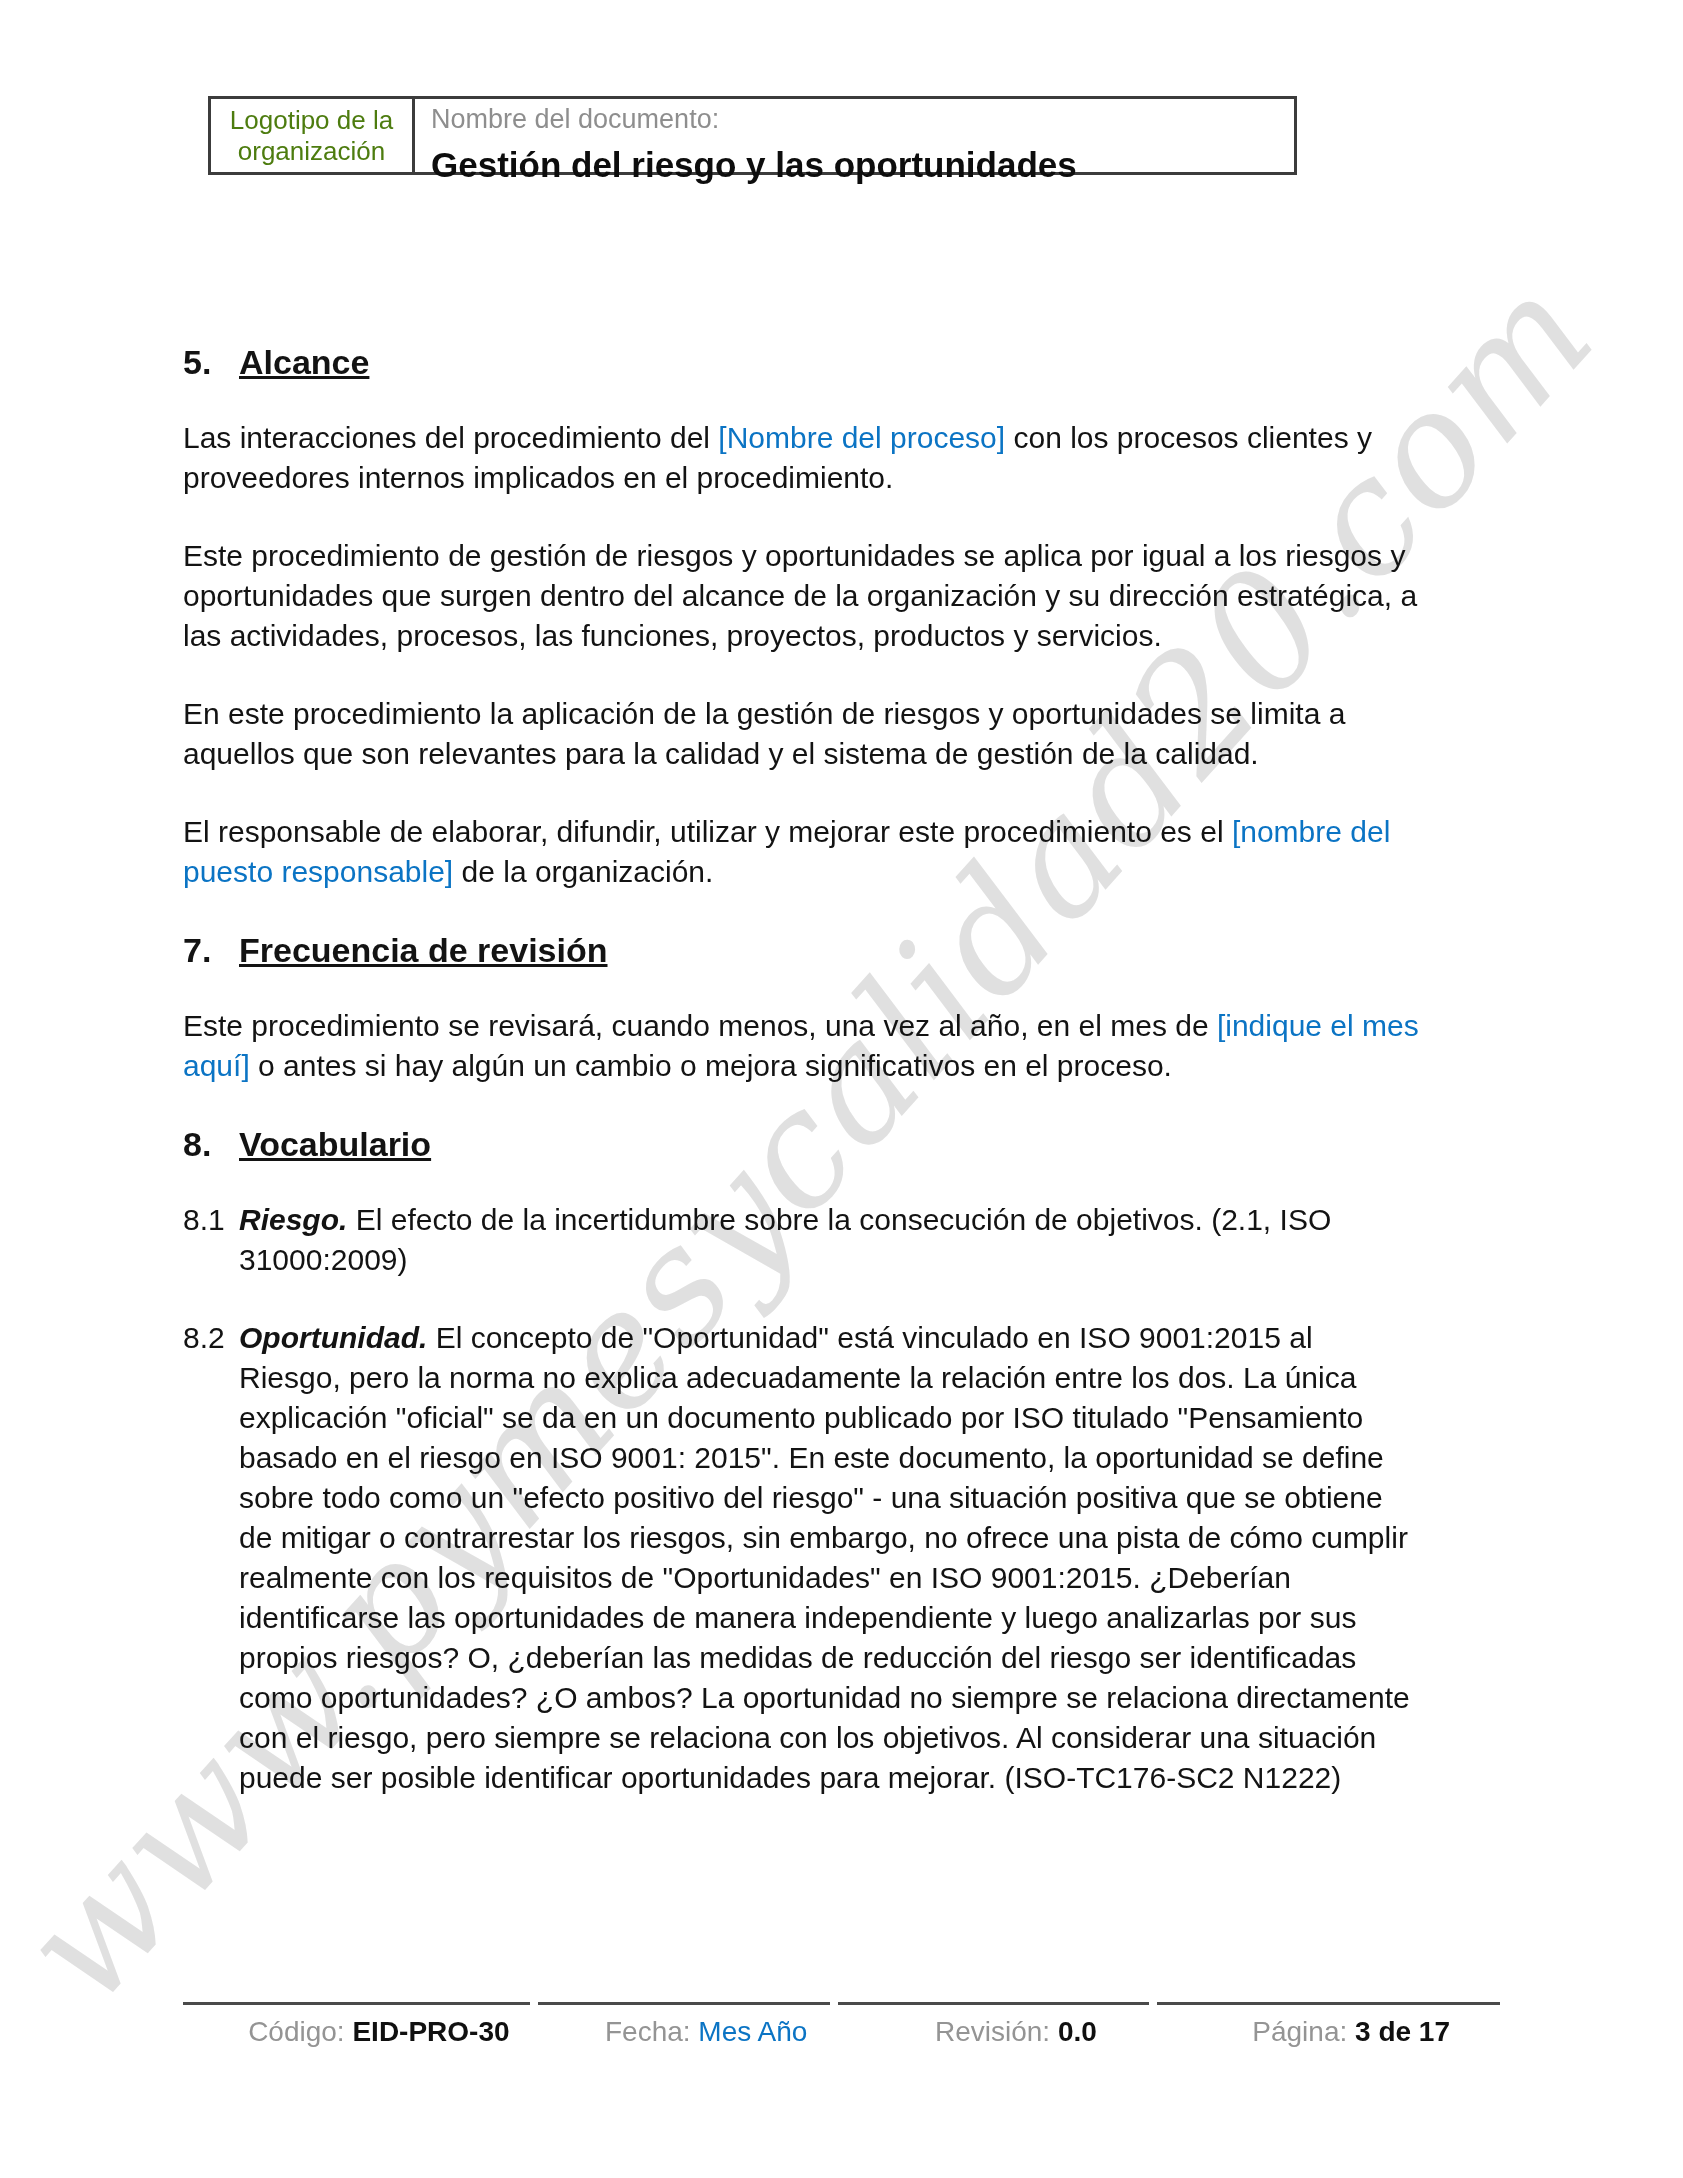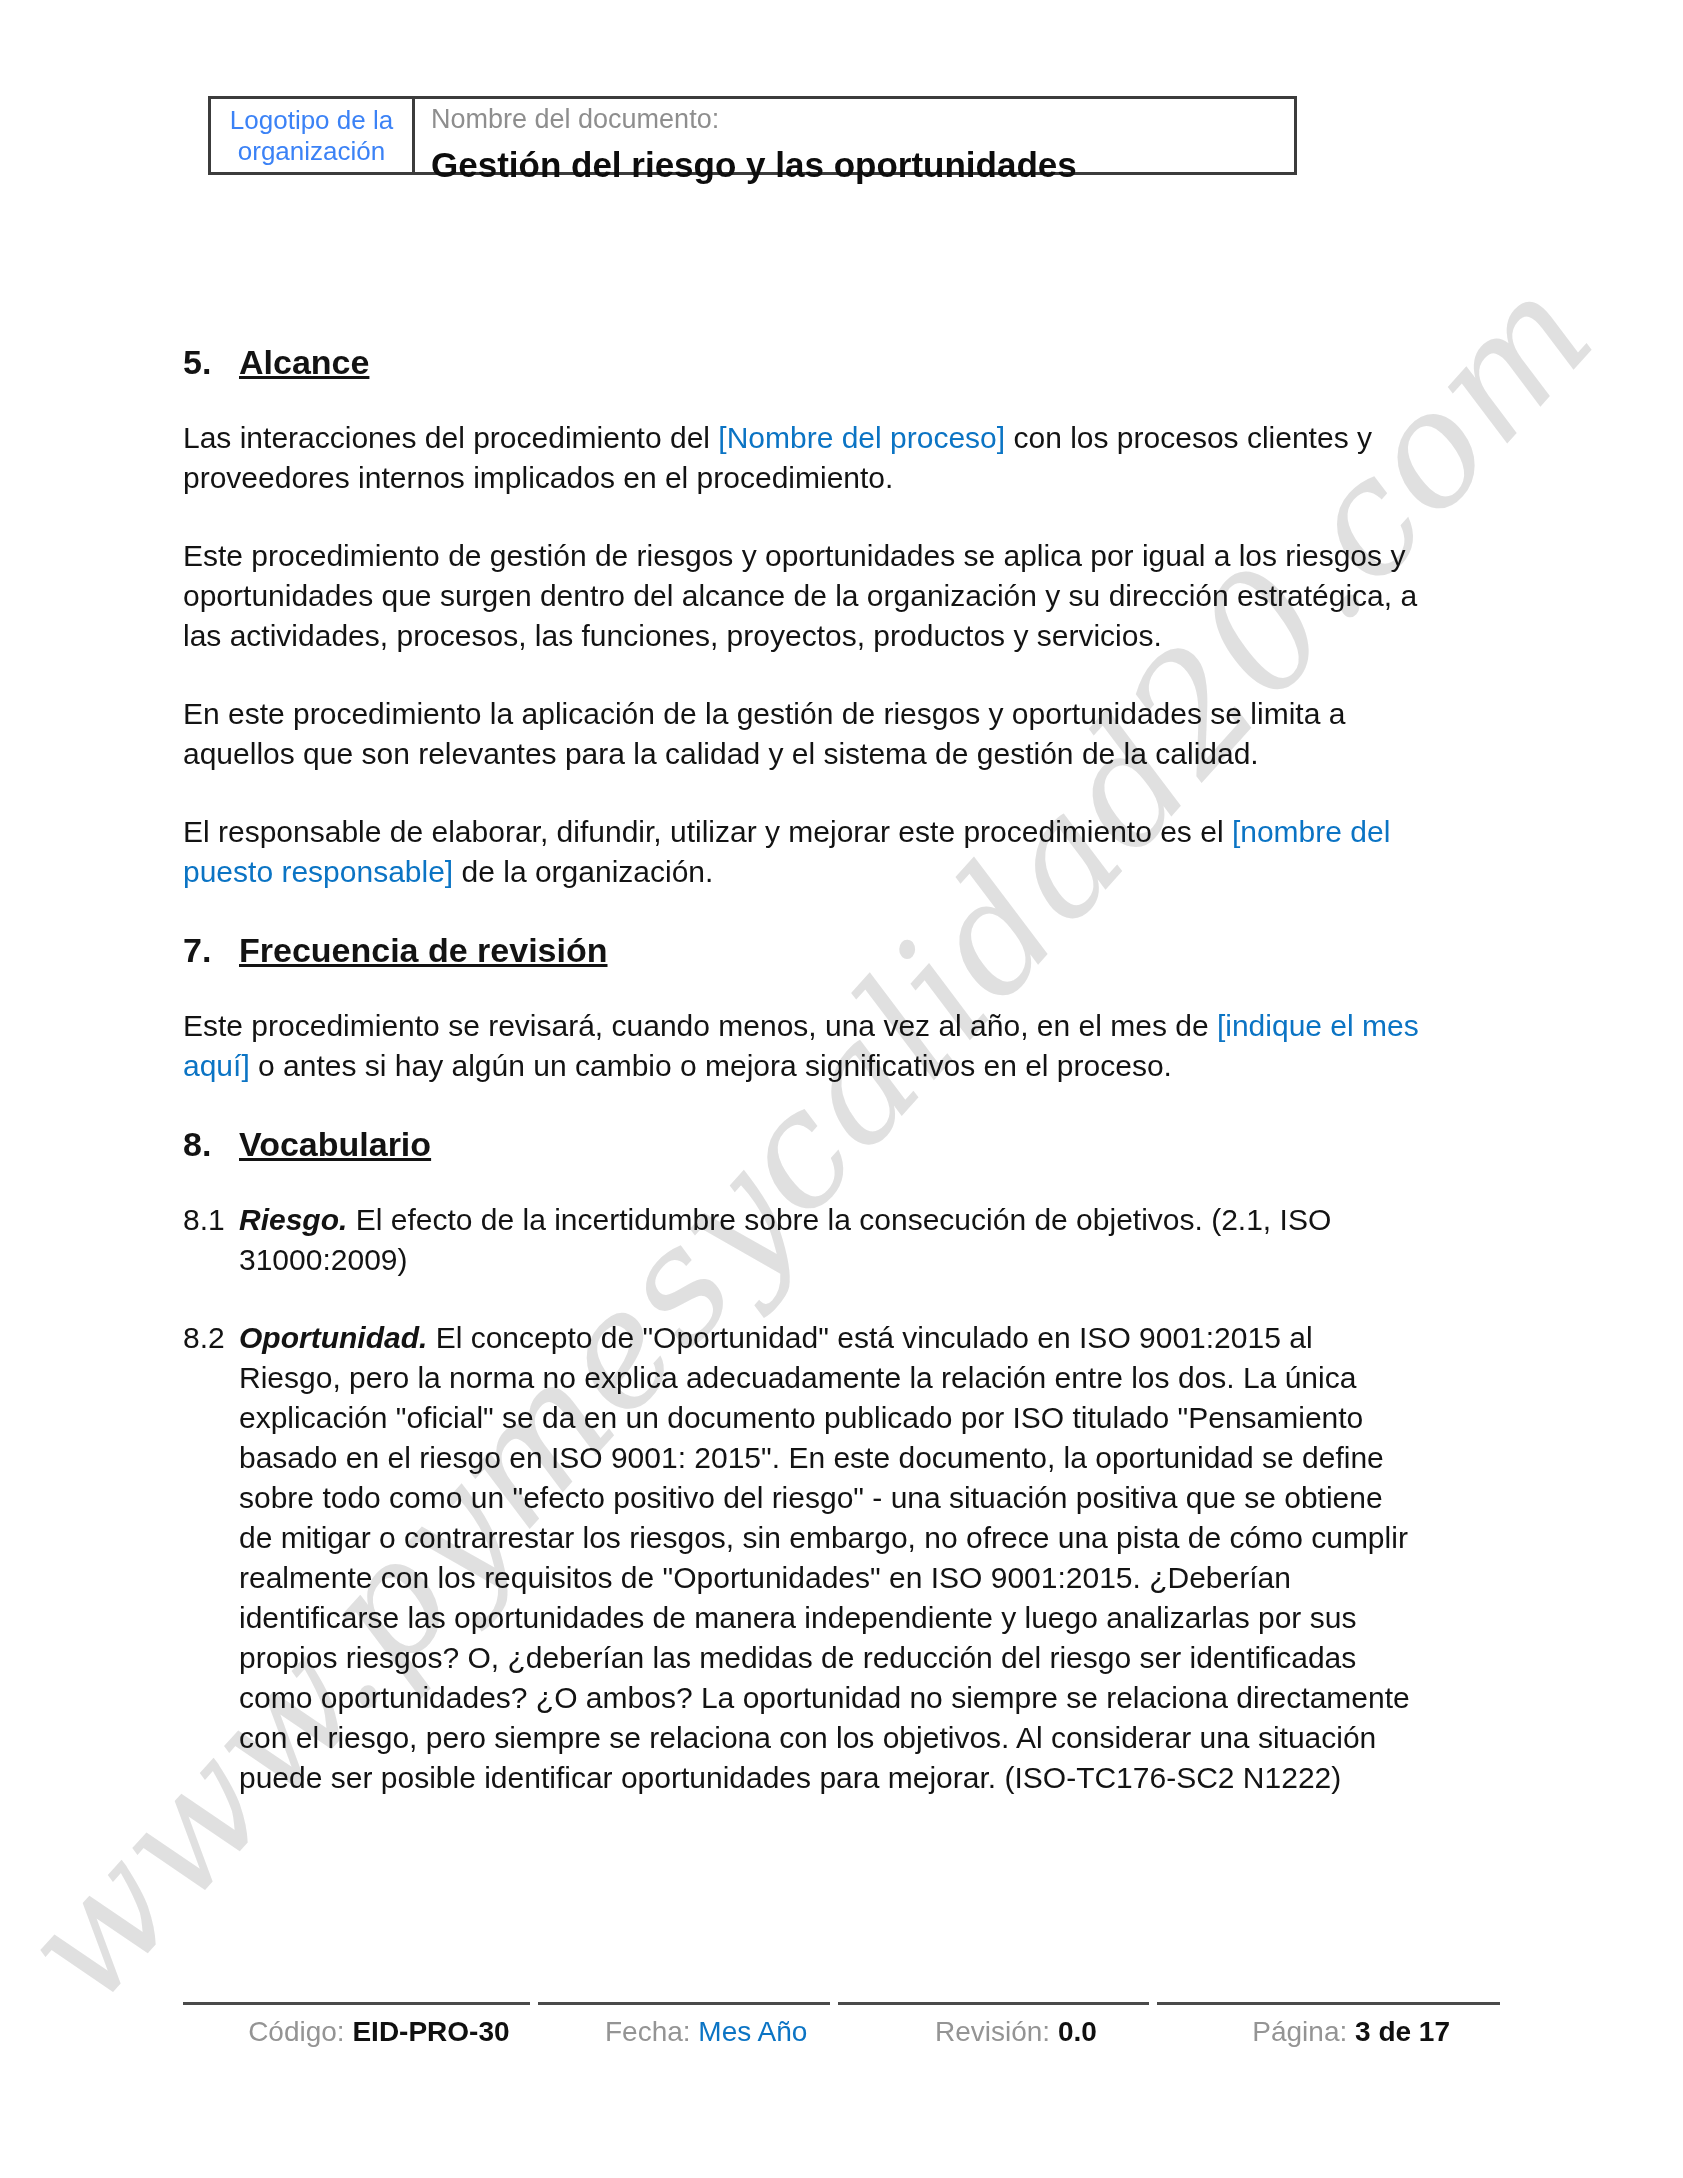--- a/index.html
+++ b/index.html
@@ -31,21 +31,21 @@
     border:3px solid #3c3c3c;
     display:flex;
     box-sizing:border-box;
     background:transparent;
     z-index:1;
   }
   .hdr-logo{
     width:204px;
     border-right:3px solid #3c3c3c;
     box-sizing:border-box;
-    color:#3b82f6;
+    color:#4d7c0f;
     font-size:26px;line-height:31px;
     text-align:center;
     display:flex;align-items:center;justify-content:center;
     padding:2px 6px;
   }
   .hdr-right{flex:1;padding:5px 0 8px 16px;box-sizing:border-box;}
   .hdr-doclabel{color:#8e8e8e;font-size:27px;line-height:30px;}
   .hdr-title{color:#0d0d0d;font-size:35px;line-height:40px;font-weight:bold;margin-top:11px;}
   
   .content{

